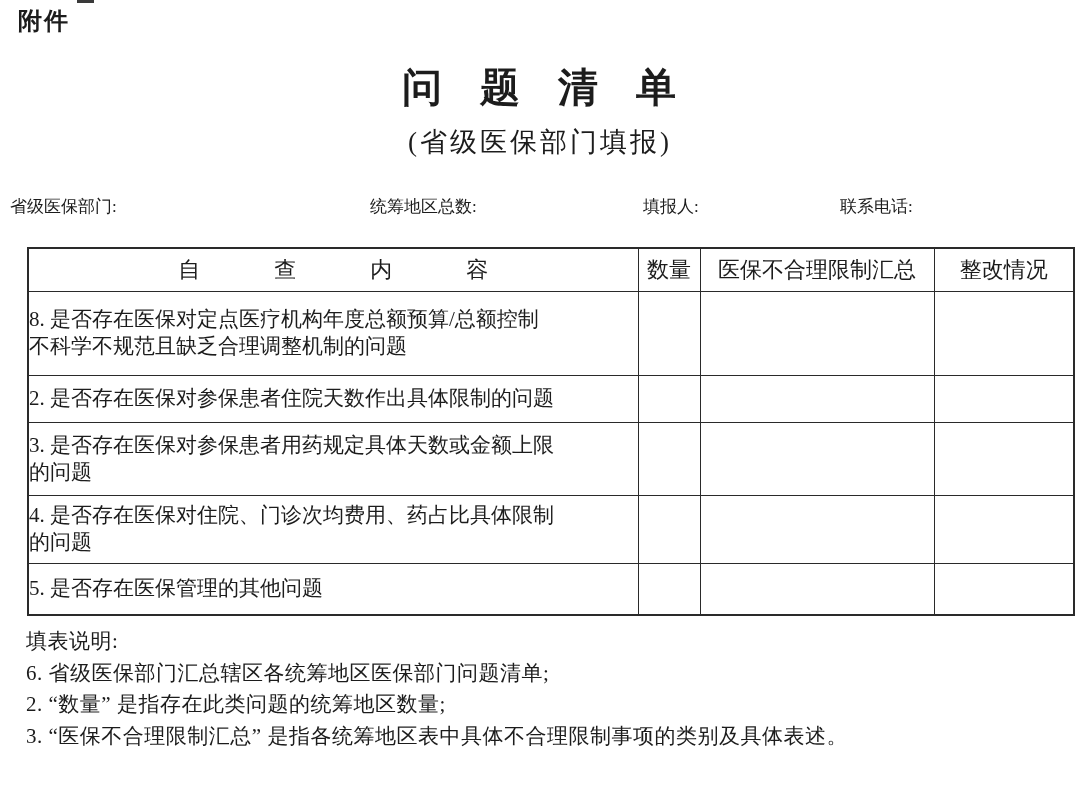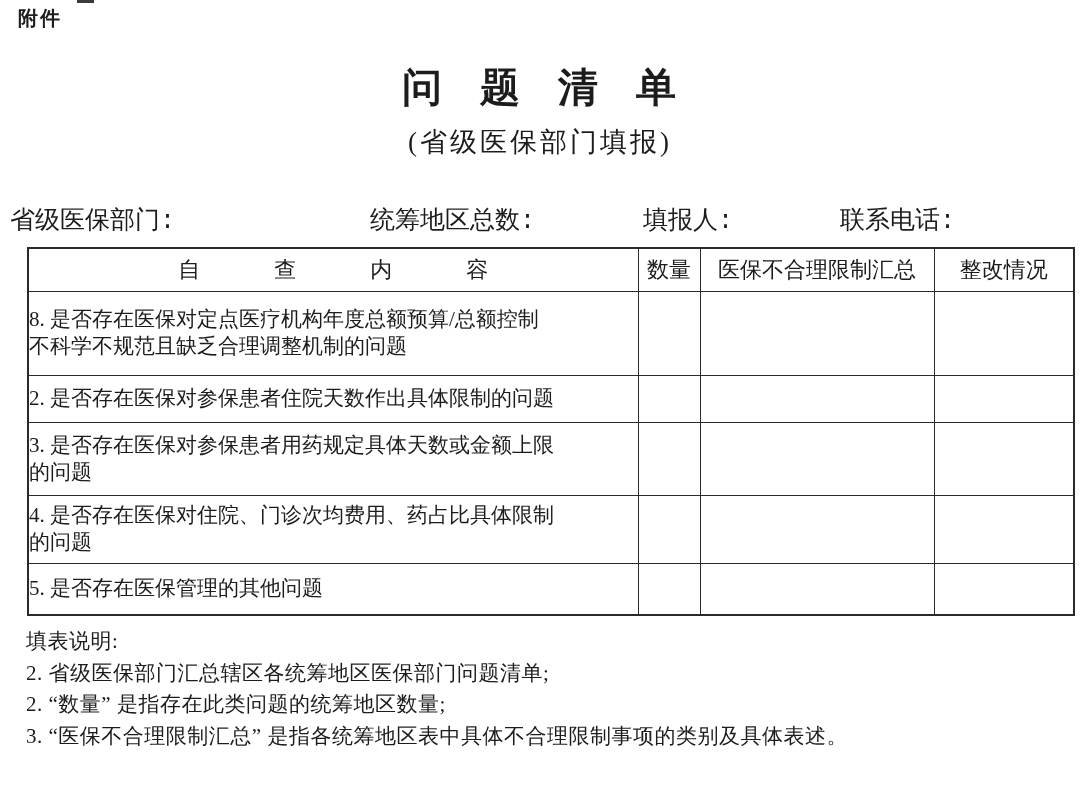--- a/index.html
+++ b/index.html
@@ -23,21 +23,21 @@
     width: 17px;
     height: 3px;
     background: #3a3a3a;
   }
   .attachment {
     position: absolute;
     left: 18px;
     top: 5px;
     font-family: "Liberation Sans", sans-serif;
     font-weight: 600;
-    font-size: 20px;
+    font-size: 24px;
     letter-spacing: 2px;
   }
   .doc-title {
     position: absolute;
     left: 0;
     top: 60px;
     width: 100%;
     text-align: center;
     font-size: 40px;
     font-weight: 700;
@@ -49,25 +49,24 @@
     left: 0;
     top: 124px;
     width: 100%;
     text-align: center;
     font-size: 27px;
     letter-spacing: 3px;
   }
   .fields-row {
     position: absolute;
     left: 0;
-    top: 203px;
+    top: 195px;
     width: 100%;
     height: 28px;
-    font-size: 25px;
-    font-family: Liberation Mono, monospace;
+    font-size: 17px;
   }
   .fields-row .field-label { position: absolute; top: 0; }
   .field-dept   { left: 10px; }
   .field-region { left: 370px; }
   .field-filler { left: 643px; }
   .field-phone  { left: 840px; }
 
   table.main-table {
     position: absolute;
     left: 27px;
@@ -194,18 +193,18 @@
         <td class="cell-content">5. 是否存在医保管理的其他问题</td>
         <td class="cell-blank"></td>
         <td class="cell-blank"></td>
         <td class="cell-blank"></td>
       </tr>
     </tbody>
   </table>
 
   <div class="notes">
     <div>填表说明:</div>
-    <div>2. 省级医保部门汇总辖区各统筹地区医保部门问题清单;</div>
+    <div>6. 省级医保部门汇总辖区各统筹地区医保部门问题清单;</div>
     <div>2. “数量” 是指存在此类问题的统筹地区数量;</div>
     <div>3. “医保不合理限制汇总” 是指各统筹地区表中具体不合理限制事项的类别及具体表述。</div>
   </div>
 
 </div>
 
 </body></html>

